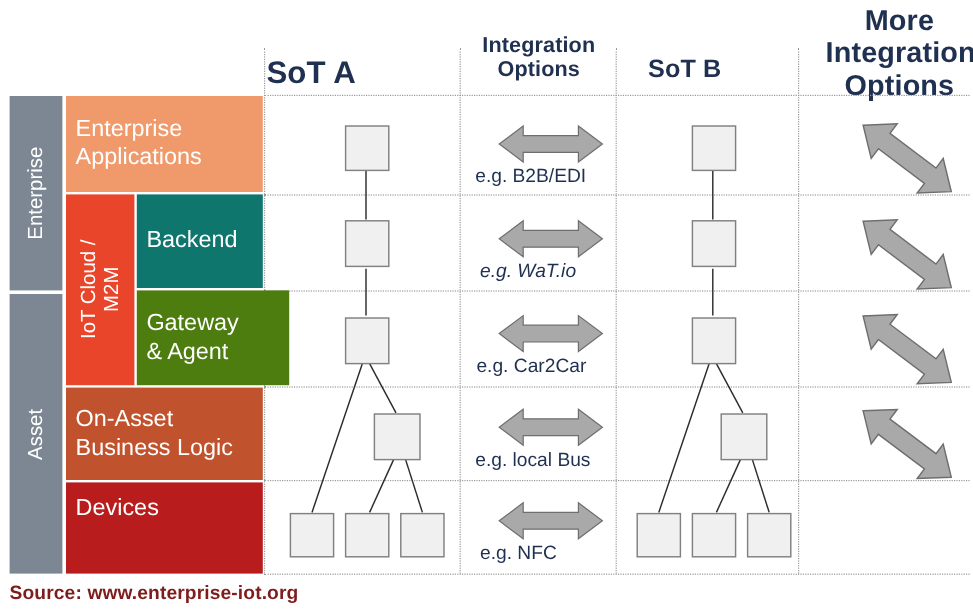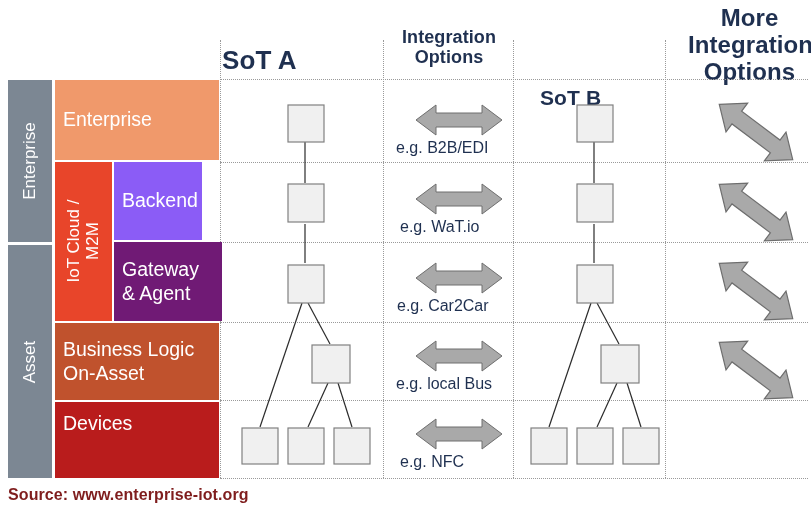--- a/index.html
+++ b/index.html
@@ -10,21 +10,21 @@
   }
   .canvas{position:absolute;inset:0;}
 
   
   .col-head{
     position:absolute;color:#1F3050;font-weight:bold;text-align:center;
     line-height:1.12;letter-spacing:.1px;
   }
   #head-sota{left:222px;top:46px;width:120px;font-size:26px;text-align:left;}
   #head-int  {left:384px;top:27px;width:130px;font-size:18px;}
-  #head-sotb {left:540px;top:46px;width:120px;font-size:21px;text-align:left;margin-top:40px;}
+  #head-sotb {left:540px;top:46px;width:120px;font-size:21px;text-align:left;}
   #head-more {left:688px;top:5px;width:123px;font-size:24px;}
 
   
   .gline-h{position:absolute;height:0;border-top:1px dotted #9a9a9a;}
   .gline-v{position:absolute;width:0;border-left:1px dotted #9a9a9a;}
 
   
   .cat-bar{
     position:absolute;background:#7C8793;color:#ffffff;
     display:flex;align-items:center;justify-content:center;
@@ -100,45 +100,46 @@
   <div class="cat-bar" style="left:8px;top:80px;width:44px;height:162px;">
     <span>Enterprise</span>
   </div>
   <div class="cat-bar" style="left:8px;top:245px;width:44px;height:233px;">
     <span>Asset</span>
   </div>
 
   <div class="layer" style="left:55px;top:80px;width:164px;height:80px;background:#F0996B;">
     <div>
       <div>Enterprise</div>
+      <div>Applications</div>
     </div>
   </div>
 
   <div class="layer rot" style="left:55px;top:162px;width:57px;height:159px;background:#E8452A;">
     <div class="rtxt">
       <div>IoT Cloud /</div>
       <div>M2M</div>
     </div>
   </div>
 
-  <div class="layer" style="left:114px;top:162px;width:88px;height:78px;background:#8b5cf6;">
+  <div class="layer" style="left:114px;top:162px;width:105px;height:78px;background:#0f766e;">
     <div>Backend</div>
   </div>
 
-  <div class="layer" style="left:114px;top:242px;width:108px;height:79px;background:#701a75;">
+  <div class="layer" style="left:114px;top:242px;width:127px;height:79px;background:#4d7c0f;">
     <div>
       <div>Gateway</div>
       <div>&amp; Agent</div>
     </div>
   </div>
 
   <div class="layer" style="left:55px;top:323px;width:164px;height:77px;background:#C0522D;">
     <div>
+      <div>On-Asset</div>
       <div>Business Logic</div>
-      <div>On-Asset</div>
     </div>
   </div>
 
   <div class="layer" style="left:55px;top:402px;width:164px;height:76px;background:#b91c1c;align-items:flex-start;padding-top:10px;">
     <div>Devices</div>
   </div>
 
   <svg style="position:absolute;left:220px;top:79px;width:163px;height:399px;" width="163" height="399">
     <g stroke="#2b2b2b" stroke-width="1.2" fill="none">
       <line x1="85" y1="63" x2="85" y2="104"></line>
@@ -180,21 +181,21 @@
   </svg>
 
   <svg class="arrow-h" style="left:414px;top:101px;" width="90" height="38" viewBox="0 0 90 38">
     <polygon points="2,19 22,4 22,12 68,12 68,4 88,19 68,34 68,26 22,26 22,34" fill="#A9A9A9" stroke="#6E6E6E" stroke-width="1"></polygon>
   </svg>
   <div class="eg-label" style="left:396px;top:139px;">e.g. B2B/EDI</div>
 
   <svg class="arrow-h" style="left:414px;top:180px;" width="90" height="38" viewBox="0 0 90 38">
     <polygon points="2,19 22,4 22,12 68,12 68,4 88,19 68,34 68,26 22,26 22,34" fill="#A9A9A9" stroke="#6E6E6E" stroke-width="1"></polygon>
   </svg>
-  <div class="eg-label" style="left:400px;top:218px;">e.g. WaT.io</div>
+  <div class="eg-label" style="left:400px;top:218px;font-style:italic;">e.g. WaT.io</div>
 
   <svg class="arrow-h" style="left:414px;top:259px;" width="90" height="38" viewBox="0 0 90 38">
     <polygon points="2,19 22,4 22,12 68,12 68,4 88,19 68,34 68,26 22,26 22,34" fill="#A9A9A9" stroke="#6E6E6E" stroke-width="1"></polygon>
   </svg>
   <div class="eg-label" style="left:397px;top:297px;">e.g. Car2Car</div>
 
   <svg class="arrow-h" style="left:414px;top:337px;" width="90" height="38" viewBox="0 0 90 38">
     <polygon points="2,19 22,4 22,12 68,12 68,4 88,19 68,34 68,26 22,26 22,34" fill="#A9A9A9" stroke="#6E6E6E" stroke-width="1"></polygon>
   </svg>
   <div class="eg-label" style="left:396px;top:375px;">e.g. local Bus</div>

